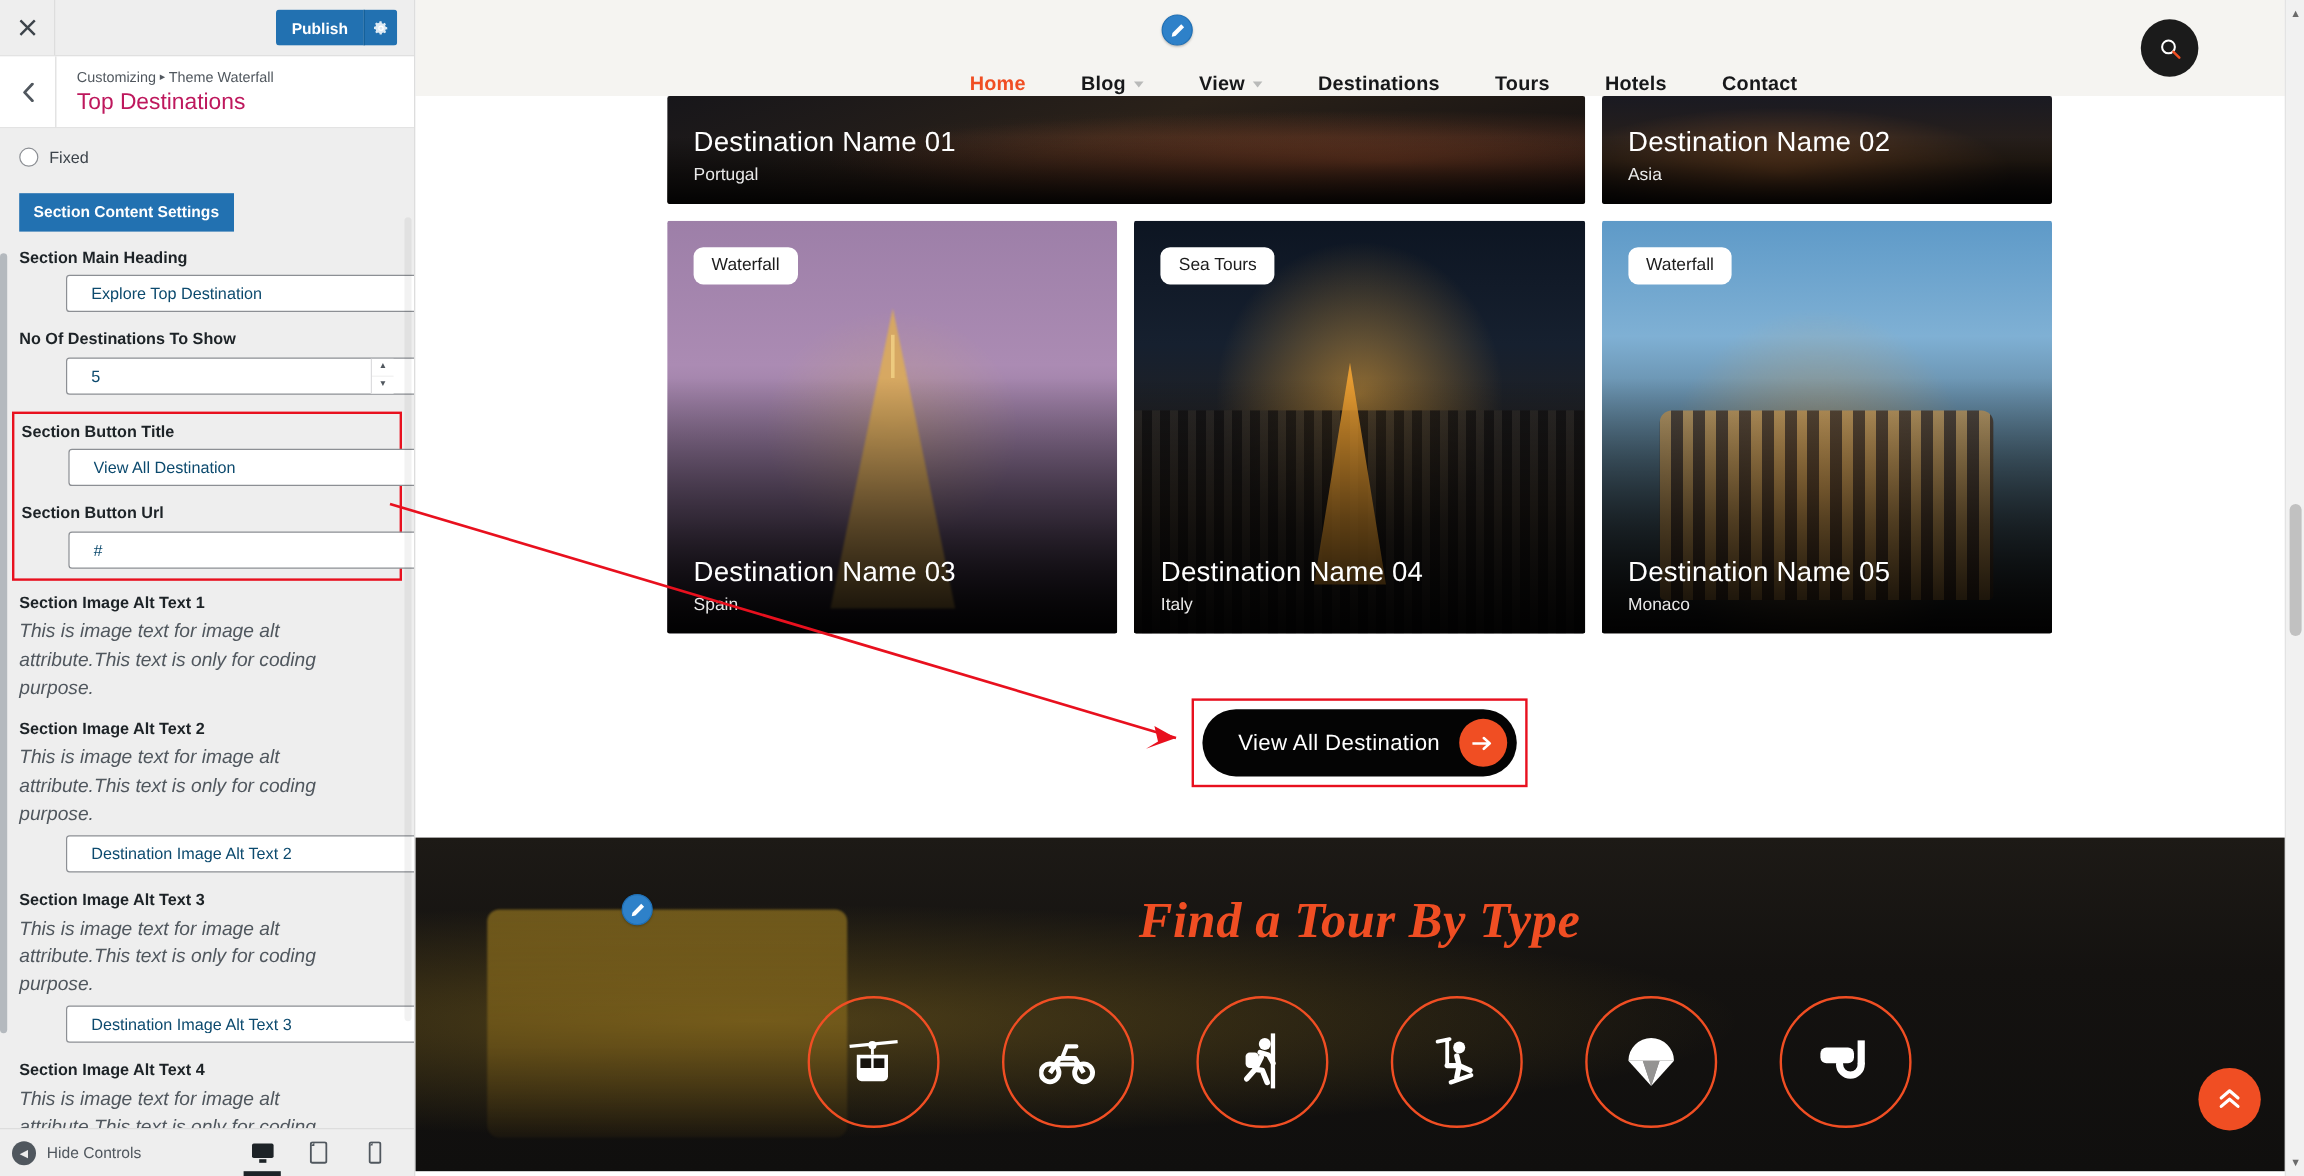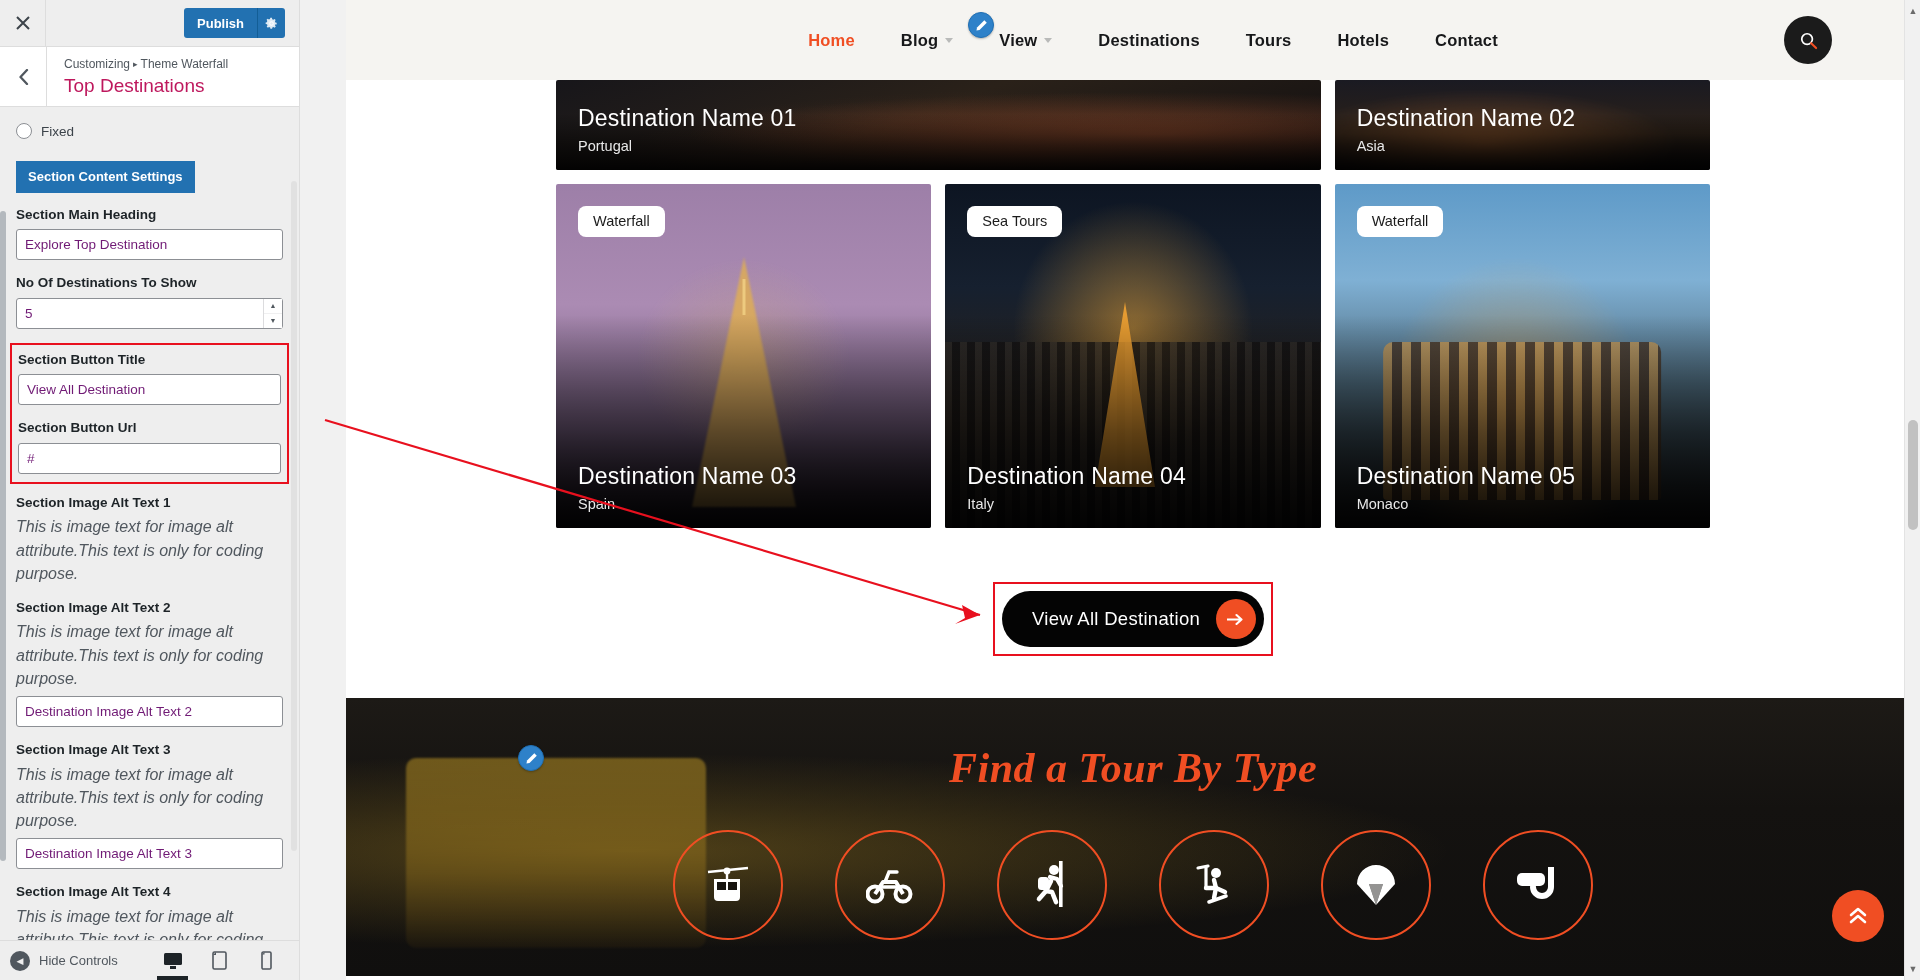--- a/index.html
+++ b/index.html
@@ -7,21 +7,21 @@
     width: 1920px; height: 980px;
     overflow: hidden;
     font-family: "Liberation Sans", sans-serif;
     background: #f1f1f1;
   }
   body { position: relative; }
 
   
   #customizer {
     position: absolute; left: 0; top: 0;
-    width: 300px; height: 980px;
+    width: 346px; height: 980px;
     background: #eeeeee;
     border-right: 1px solid #ddd;
     z-index: 40;
     display: flex; flex-direction: column;
   }
   .cz-topbar {
     height: 47px; background: #eee;
     border-bottom: 1px solid #ddd;
     display: flex; align-items: stretch;
     flex: 0 0 47px;
@@ -98,23 +98,24 @@
     display: block; font-size: 13.5px; font-weight: 700;
     color: #1d2327; margin-bottom: 6px; line-height: 1.3;
   }
   .cz-desc {
     font-size: 16px; font-style: italic; color: #50575e;
     line-height: 1.45; margin: -2px 0 6px 0;
   }
   .cz-input {
     width: 100%; height: 31px;
     border: 1px solid #8c8f94; border-radius: 3px;
-    background: #fff; color: #701a75; font-size: 13.5px;
-    padding: 0 8px; font-family: "Liberation Sans", sans-serif;
+    background: #fff; color: #0c4a6e; font-size: 13.5px;
+    padding: 0 20px; font-family: "Liberation Sans", sans-serif;
     outline: none;
+    margin-left: 39px;
   }
   .cz-field { margin-bottom: 14px; }
   .cz-number-wrap { position: relative; }
   .cz-spin {
     position: absolute; right: 1px; top: 1px; bottom: 1px; width: 19px;
     display: flex; flex-direction: column;
     border-left: 1px solid #dcdcde; background: #fff;
   }
   .cz-spin div {
     flex: 1; display: flex; align-items: center; justify-content: center;
@@ -162,21 +163,21 @@
   }
 
   
   #preview {
     position: absolute; left: 346px; top: 0;
     width: 1574px; height: 980px;
     background: #fff; overflow: hidden;
   }
   .site-header {
     height: 80px; background: #f5f4f1;
-    display: flex; align-items: center; position: relative;
+    display: flex; align-items: flex-end; position: relative;
   }
   .nav {
     display: flex; align-items: center; gap: 46px;
     margin: 0 auto; padding-left: 40px;
   }
   .nav-item {
     font-size: 16.5px; font-weight: 700; color: #17181a;
     letter-spacing: .2px; cursor: pointer;
     display: flex; align-items: center; gap: 7px;
     font-family: "Liberation Sans", sans-serif;

